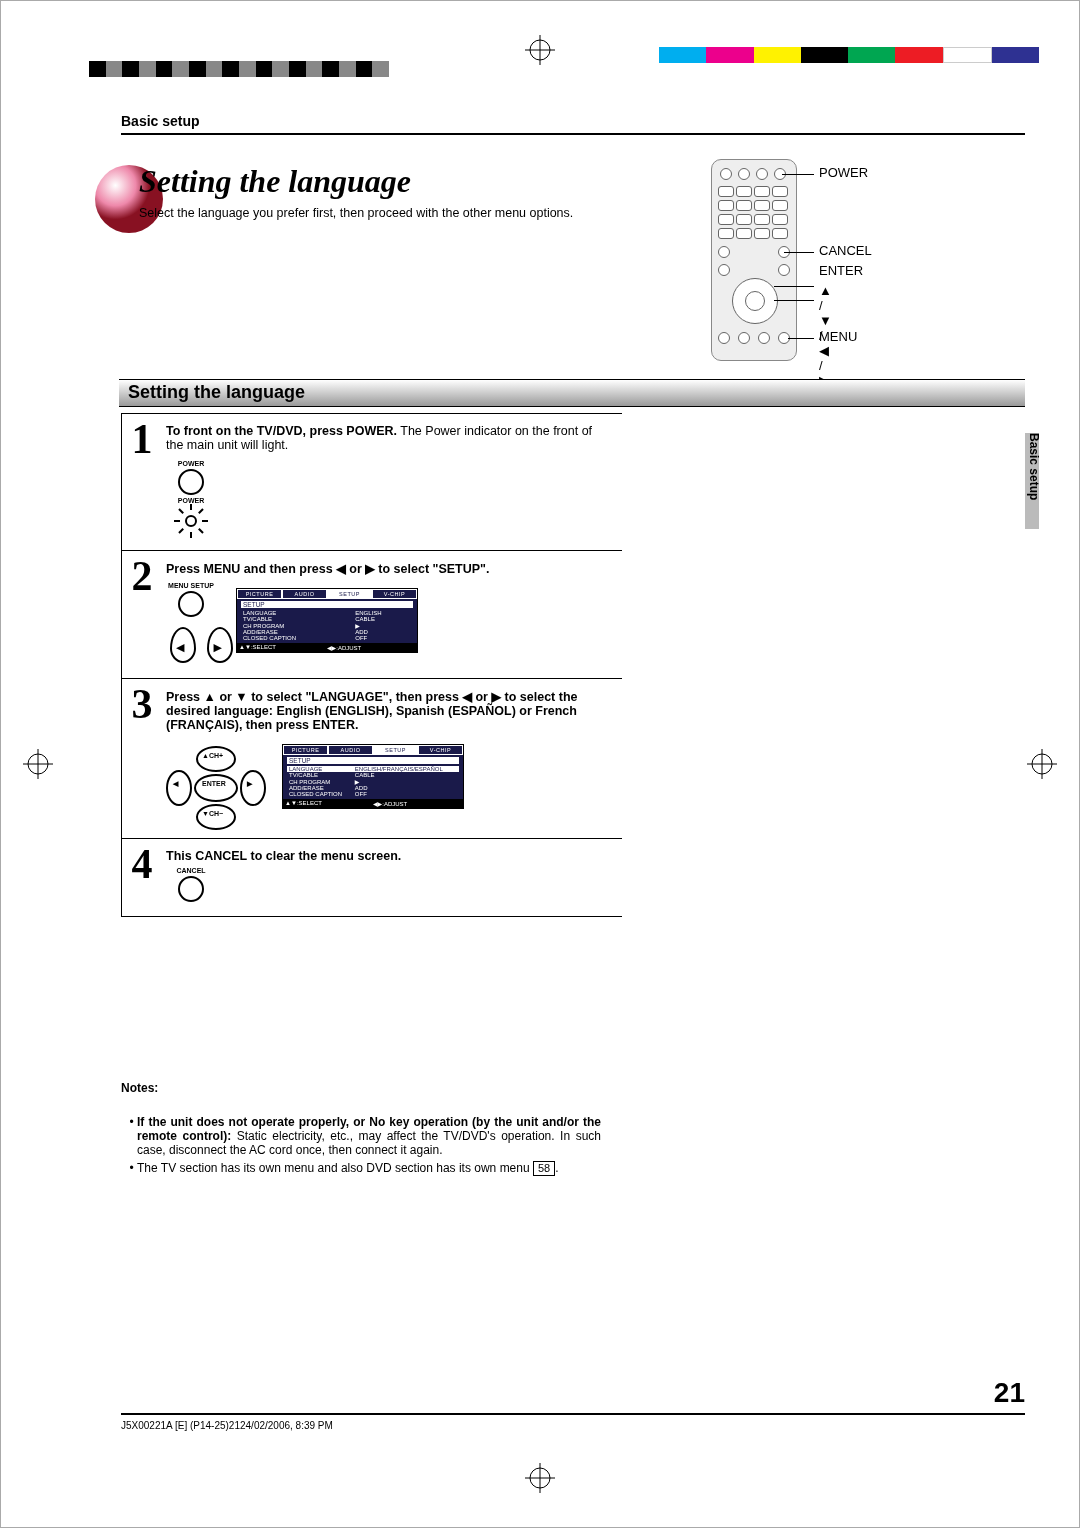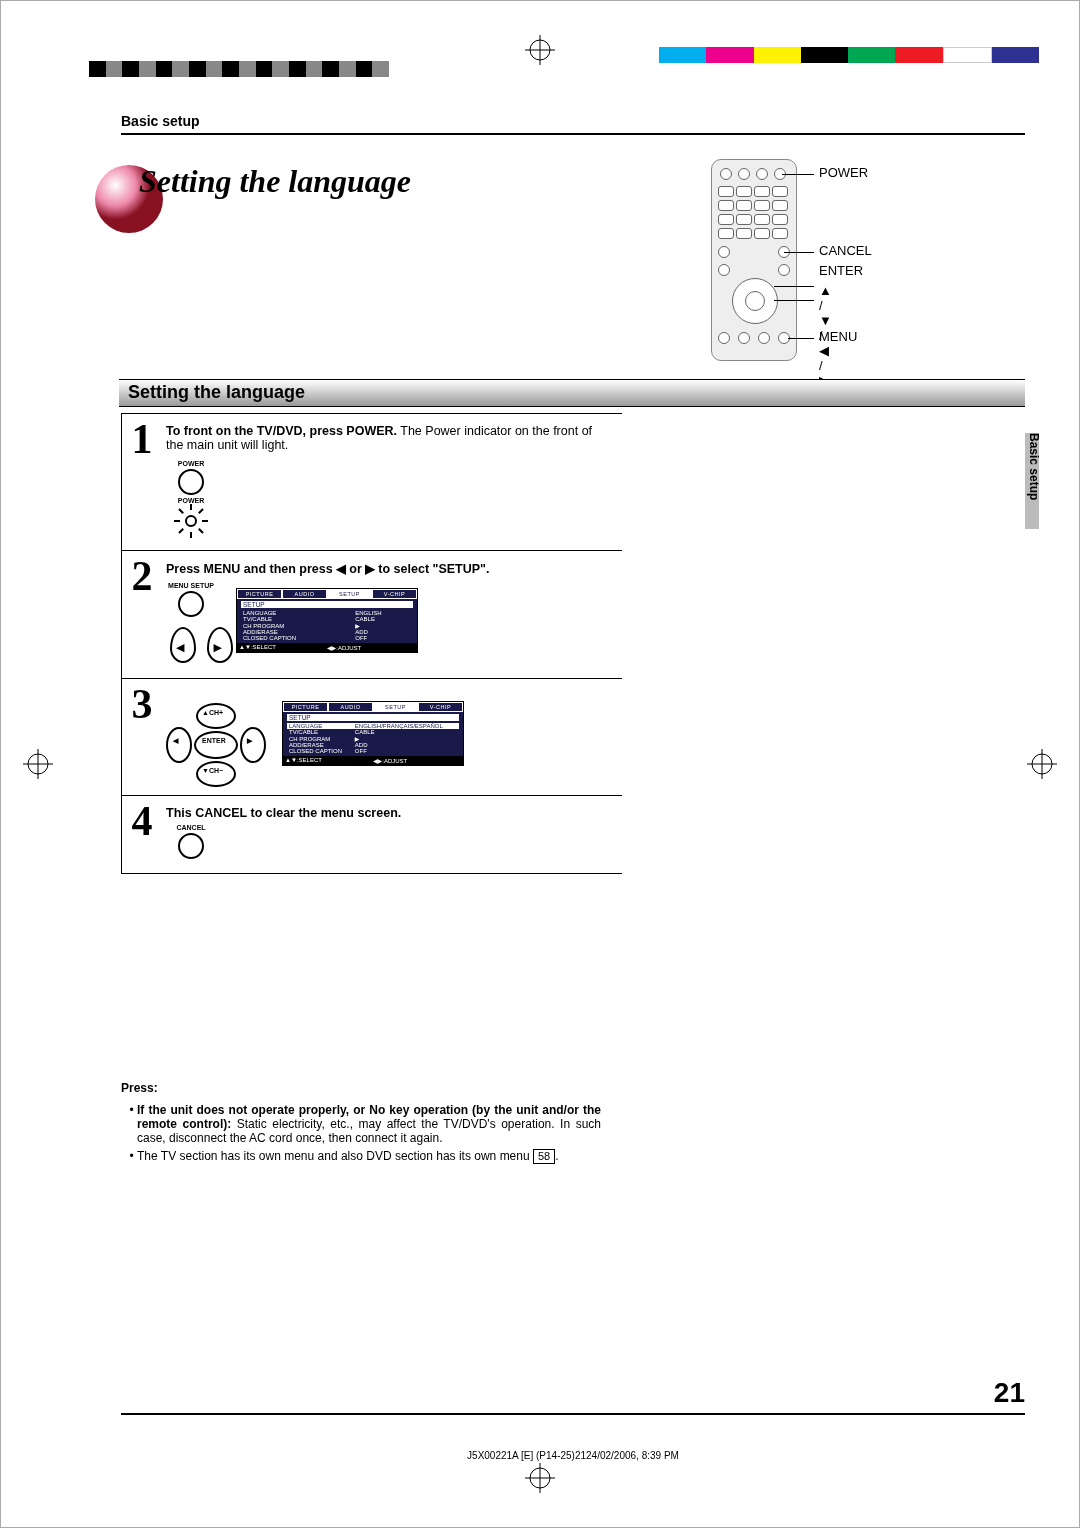--- a/index.html
+++ b/index.html
@@ -57,21 +57,21 @@
 .osd .ft{background:#000;display:flex;padding:1px 2px;font-size:6px}
 .osd .ft span{flex:1}
 .dpad2{width:96px;height:80px;position:relative;margin-top:8px}
 .dpad2 .oval{position:absolute;border:2px solid #000;background:#fff;border-radius:50%}
 .dpad2 .lbl{position:absolute;font-size:7px;font-weight:bold}
 .notes{position:absolute;top:1080px;left:120px;width:480px;font-size:12px}
 .notes .b{font-weight:bold}
 .notes li{text-align:justify;margin-bottom:4px}
 .pgnum{position:absolute;bottom:118px;right:54px;font-size:28px;font-weight:bold}
 .pgrule{position:absolute;bottom:112px;left:120px;right:54px;height:2px;background:#000}
-.foot{position:absolute;bottom:66px;left:120px;right:54px;font-size:10px;display:flex;justify-content:center}
+.foot{position:absolute;bottom:96px;left:120px;right:54px;font-size:10px;display:flex;justify-content:flex-start}
 .boxnum{border:1px solid #000;padding:0 4px;display:inline-block;font-size:11px;line-height:1.2}
 </style>
 </head>
 <body>
 
 <div class="page">
 
   <div class="crop-top">
     <div class="crop-bw">
         <div></div>
@@ -143,20 +143,21 @@
             <stop offset="0%" stop-color="#fff"></stop>
             <stop offset="60%" stop-color="#e8a"></stop>
             <stop offset="100%" stop-color="#812"></stop>
           </radialGradient>
         </defs>
         <circle cx="40" cy="40" r="34" fill="url(#g)"></circle>
       </svg>
   </div>
   <div class="title-main">Setting the language</div>
   <div class="intro">
+    <div>Select the language you prefer first, then proceed with the other menu options.</div>
   </div>
 
   <div class="remote">
     <div class="remote-body">
       <div class="dot" style="left:8px;top:8px"></div>
         <div class="dot" style="left:26px;top:8px"></div>
         <div class="dot" style="left:44px;top:8px"></div>
         <div class="dot" style="left:62px;top:8px"></div>
       <div class="rect" style="left:6px;top:26px"></div>
         <div class="rect" style="left:24px;top:26px"></div>
@@ -282,20 +283,21 @@
                 <span>◀▶:ADJUST</span>
               </div>
           </div>
         </div>
       </div>
     </div>
 
     <div class="step">
       <div class="s-num">3</div>
       <div class="s-body">
+        <span class="b">Press ▲ or ▼ to select "LANGUAGE", then press ◀ or ▶ to select the desired language: English (ENGLISH), Spanish (ESPAÑOL) or French (FRANÇAIS), then press ENTER.</span>
         <div style="display:flex;align-items:flex-start;gap:20px;margin-top:6px">
           <div class="dpad2">
             <div class="oval" style="left:30px;top:0;width:36px;height:22px"></div>
             <div class="oval" style="left:30px;top:58px;width:36px;height:22px"></div>
             <div class="oval" style="left:0;top:24px;width:22px;height:32px"></div>
             <div class="oval" style="left:74px;top:24px;width:22px;height:32px"></div>
             <div class="oval" style="left:28px;top:28px;width:40px;height:24px"></div>
             <div class="lbl" style="left:36px;top:6px">▲CH+</div>
             <div class="lbl" style="left:36px;top:64px">▼CH−</div>
             <div class="lbl" style="left:36px;top:34px">ENTER</div>
@@ -352,22 +354,22 @@
         <div style="width:50px;margin-top:4px">
           <div class="btn-lbl">CANCEL</div>
           <div class="obtn"></div>
         </div>
       </div>
     </div>
 
   </div>
 
   <div class="notes">
-    <div class="b">Press:</div>
-    <ul style="padding-left:16px;margin:8px 0;list-style:'• '">
+    <div class="b">Notes:</div>
+    <ul style="padding-left:16px;margin:20px 0;list-style:'• '">
       <li><span class="b">If the unit does not operate properly, or No key operation (by the unit and/or the remote control):</span><span> Static electricity, etc., may affect the TV/DVD's operation. In such case, disconnect the AC cord once, then connect it again.</span></li>
       <li><span>The TV section has its own menu and also DVD section has its own menu </span><span class="boxnum">58</span><span>.</span></li>
     </ul>
   </div>
 
   <div class="pgrule"></div>
   <div class="pgnum">21</div>
   <div class="foot">
     <span>J5X00221A [E] (P14-25)</span>
     <span>21</span>

